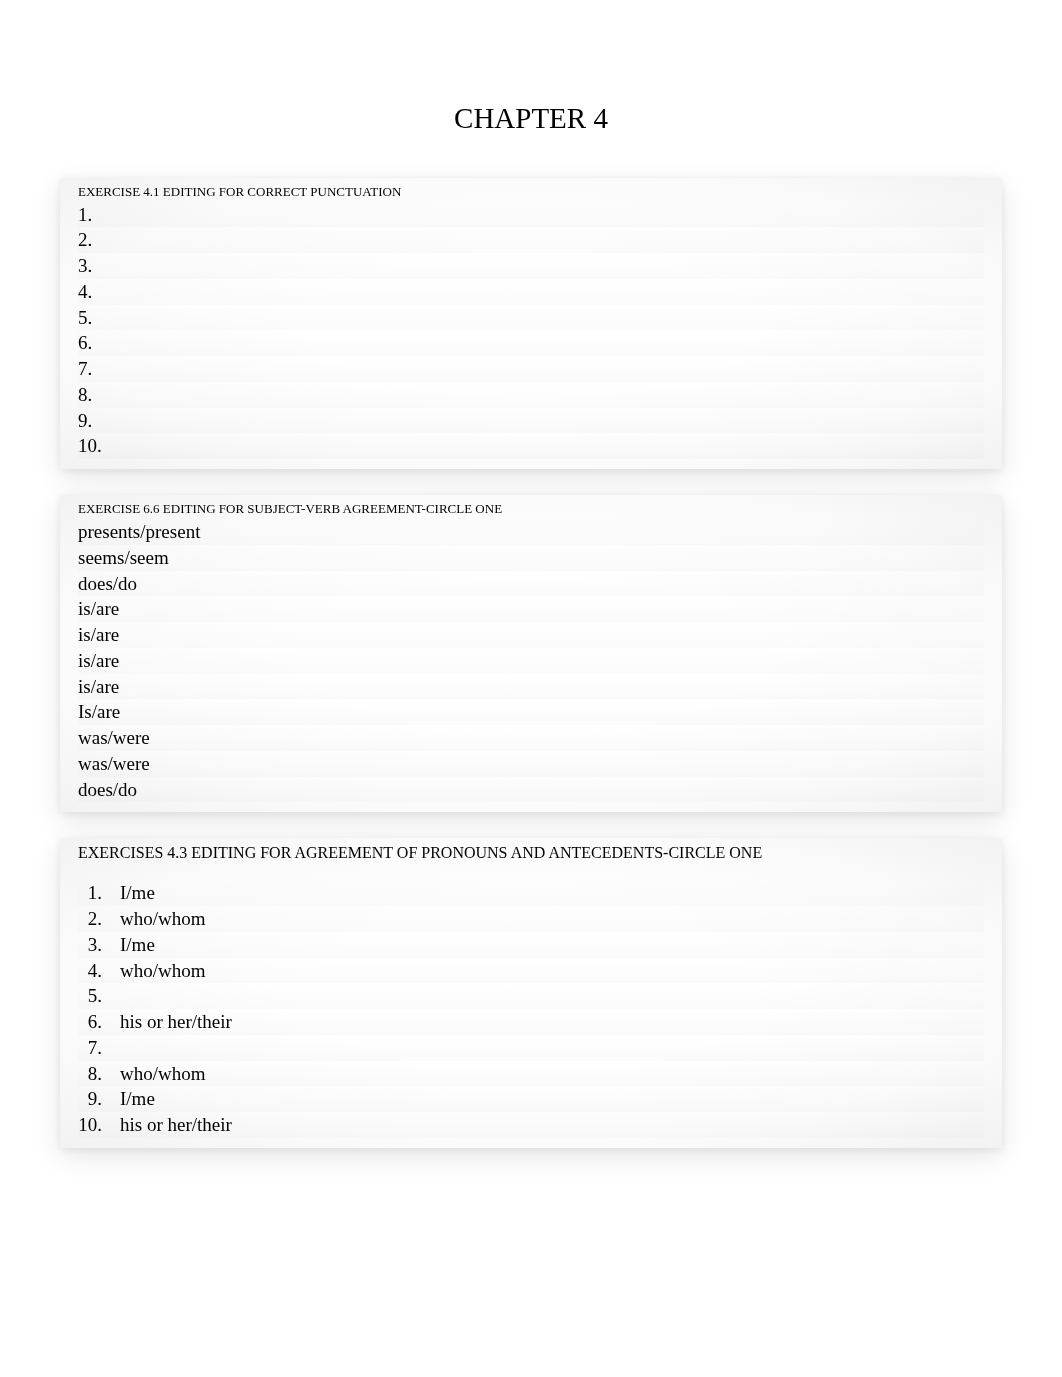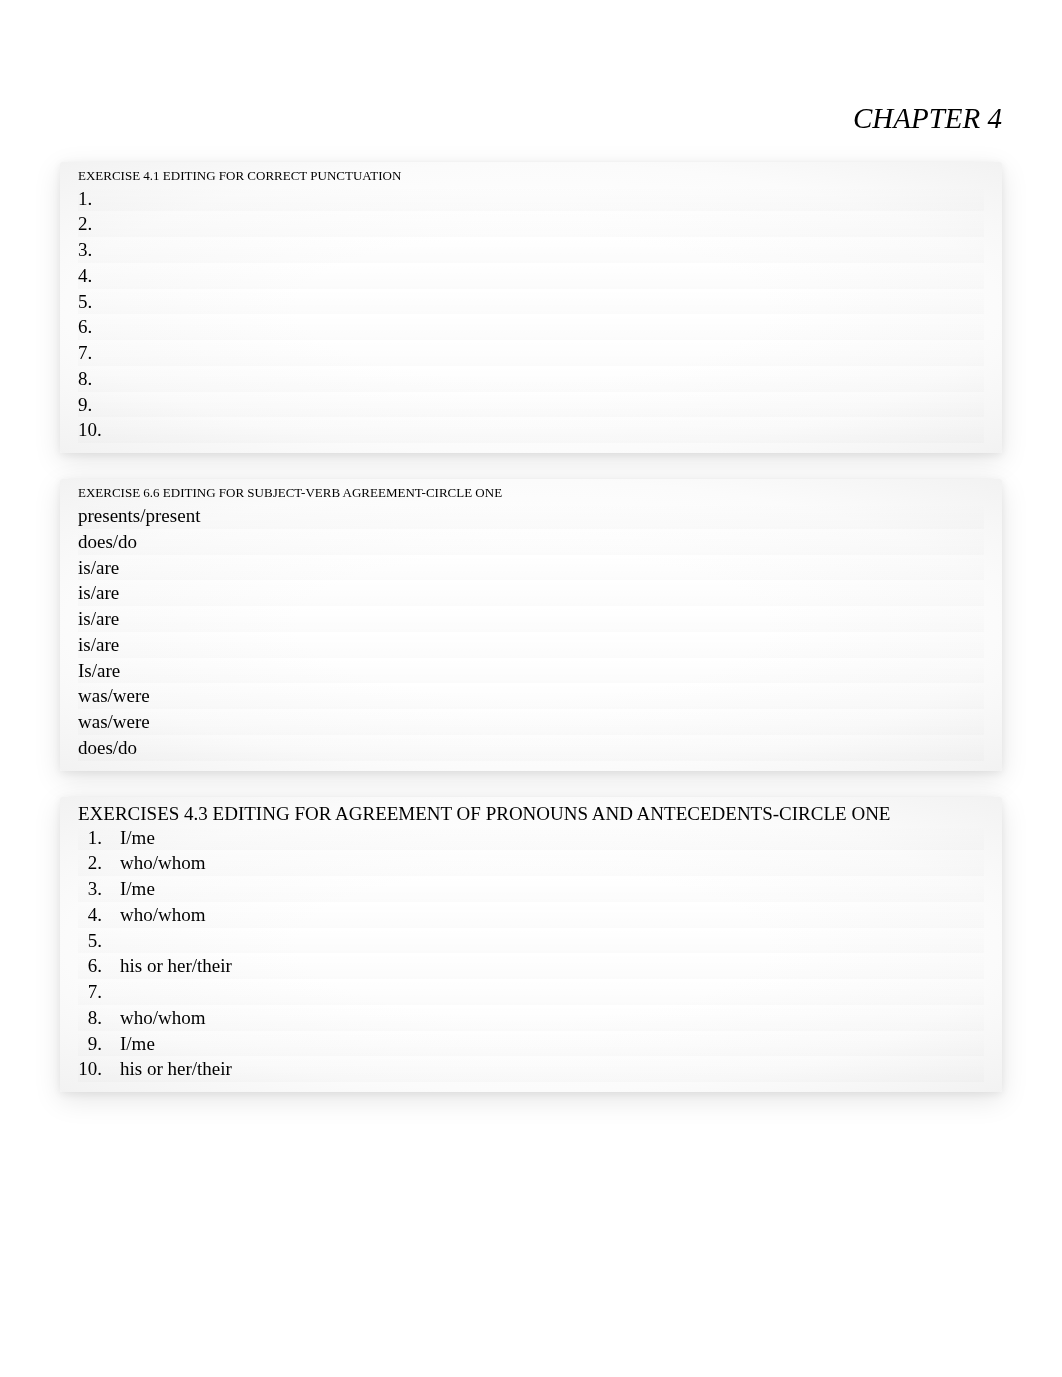--- a/index.html
+++ b/index.html
@@ -9,26 +9,25 @@
     }
     body {
       background: #ffffff;
       font-family: "Times New Roman", Times, serif;
       font-size: 19px;
       color: #000000;
       width: 1062px;
       padding: 100px 60px 60px 60px;
     }
     .chapter-title {
-      text-align: right;
+      text-align: center;
       font-size: 29px;
       font-weight: normal;
       line-height: 1.3;
-      margin-bottom: 24px;
-      font-style: italic;
+      margin-bottom: 40px;
     }
     .exercise-block {
       position: relative;
       padding: 6px 18px 10px 18px;
       margin-bottom: 26px;
       background: radial-gradient(ellipse at center, #ffffff 0%, #ffffff 35%, #fbfbfb 70%, #f2f2f2 100%);
       box-shadow: 0 8px 28px rgba(0,0,0,0.10), 0 2px 8px rgba(0,0,0,0.07);
       border-radius: 2px;
     }
     .exercise-heading {
@@ -52,22 +51,22 @@
     }
     .ol-num {
       width: 42px;
       text-align: right;
       padding-right: 18px;
     }
     .ol-text {
       flex: 1;
     }
     .ex3-heading-wrap {
-      margin-bottom: 0;
-      font-size: 19px;
+      margin-bottom: 18px;
+      font-size: 16px;
     }
   </style>
 </head>
 <body>
 
 <div class="chapter-title">
   <div>CHAPTER 4</div>
 </div>
 
 <div class="exercise-block">
@@ -83,20 +82,21 @@
     <div class="line-row row-wrap"><span>8.</span></div>
     <div class="line-row row-wrap"><span>9.</span></div>
     <div class="line-row row-wrap"><span>10.</span></div>
   </div>
 </div>
 
 <div class="exercise-block">
   <div class="exercise-heading">EXERCISE 6.6 EDITING FOR SUBJECT-VERB AGREEMENT-CIRCLE ONE</div>
   <div>
     <div class="line-row row-wrap">presents/present</div>
+    <div class="line-row row-wrap">seems/seem</div>
     <div class="line-row row-wrap">does/do</div>
     <div class="line-row row-wrap">is/are</div>
     <div class="line-row row-wrap">is/are</div>
     <div class="line-row row-wrap">is/are</div>
     <div class="line-row row-wrap">is/are</div>
     <div class="line-row row-wrap">Is/are</div>
     <div class="line-row row-wrap">was/were</div>
     <div class="line-row row-wrap">was/were</div>
     <div class="line-row row-wrap">does/do</div>
   </div>

